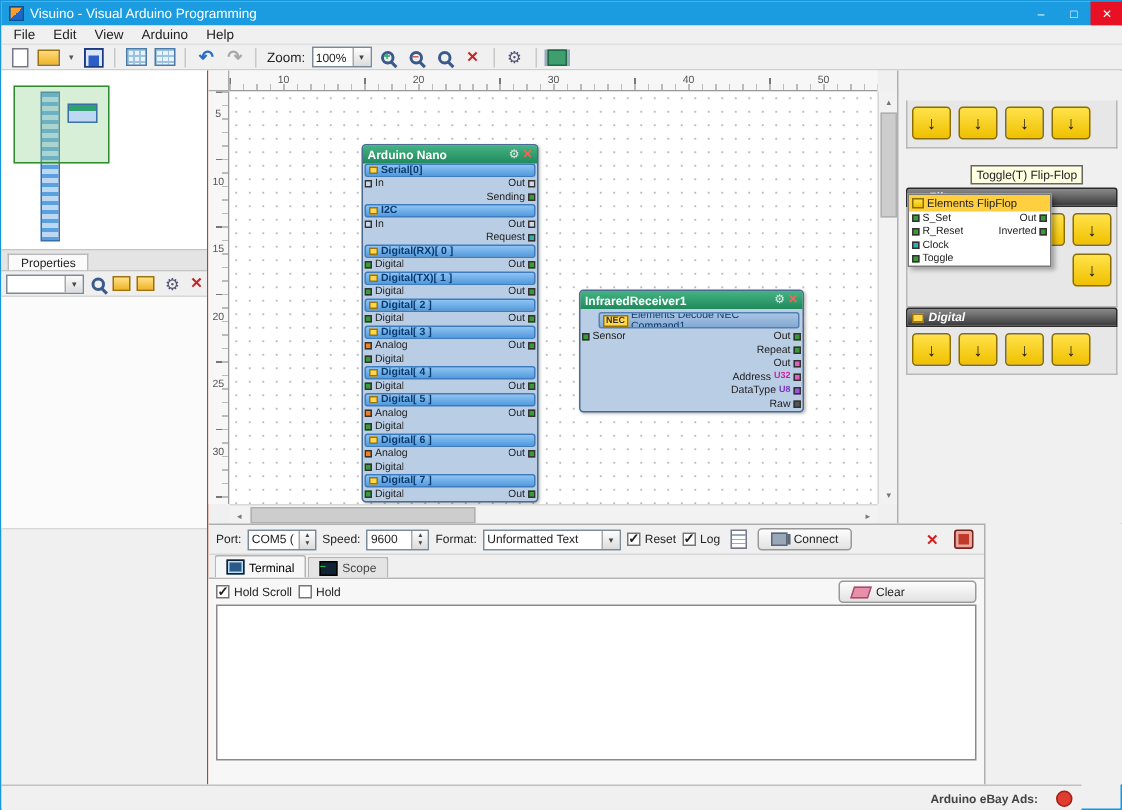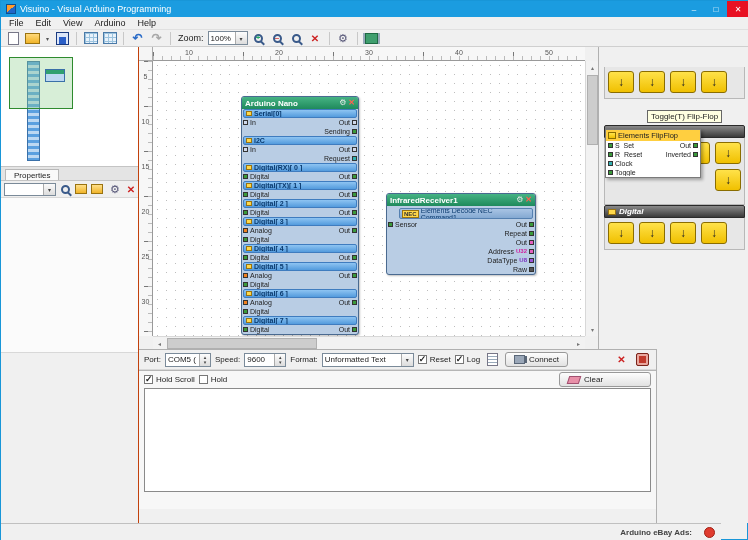--- a/index.html
+++ b/index.html
@@ -718,20 +718,30 @@
       <span class="tbtn i-log"></span>
       <span class="btn">
         <span class="i-plug"></span>
         <span>Connect</span>
       </span>
       <span class="grow"></span>
       <span class="tbtn i-x"></span>
       <span class="tbtn i-stop"></span>
     </div>
 
+    <div class="tabsrow">
+      <span class="tab active">
+        <span class="i-term"></span>
+        <span>Terminal</span>
+      </span>
+      <span class="tab">
+        <span class="i-scope"></span>
+        <span>Scope</span>
+      </span>
+    </div>
 
     <div class="tabframe">
       <div class="termtools">
         <span class="chk checked">
           <span class="box"></span>
           <span class="lbl">Hold Scroll</span>
         </span>
         <span class="chk">
           <span class="box"></span>
           <span class="lbl">Hold</span>

